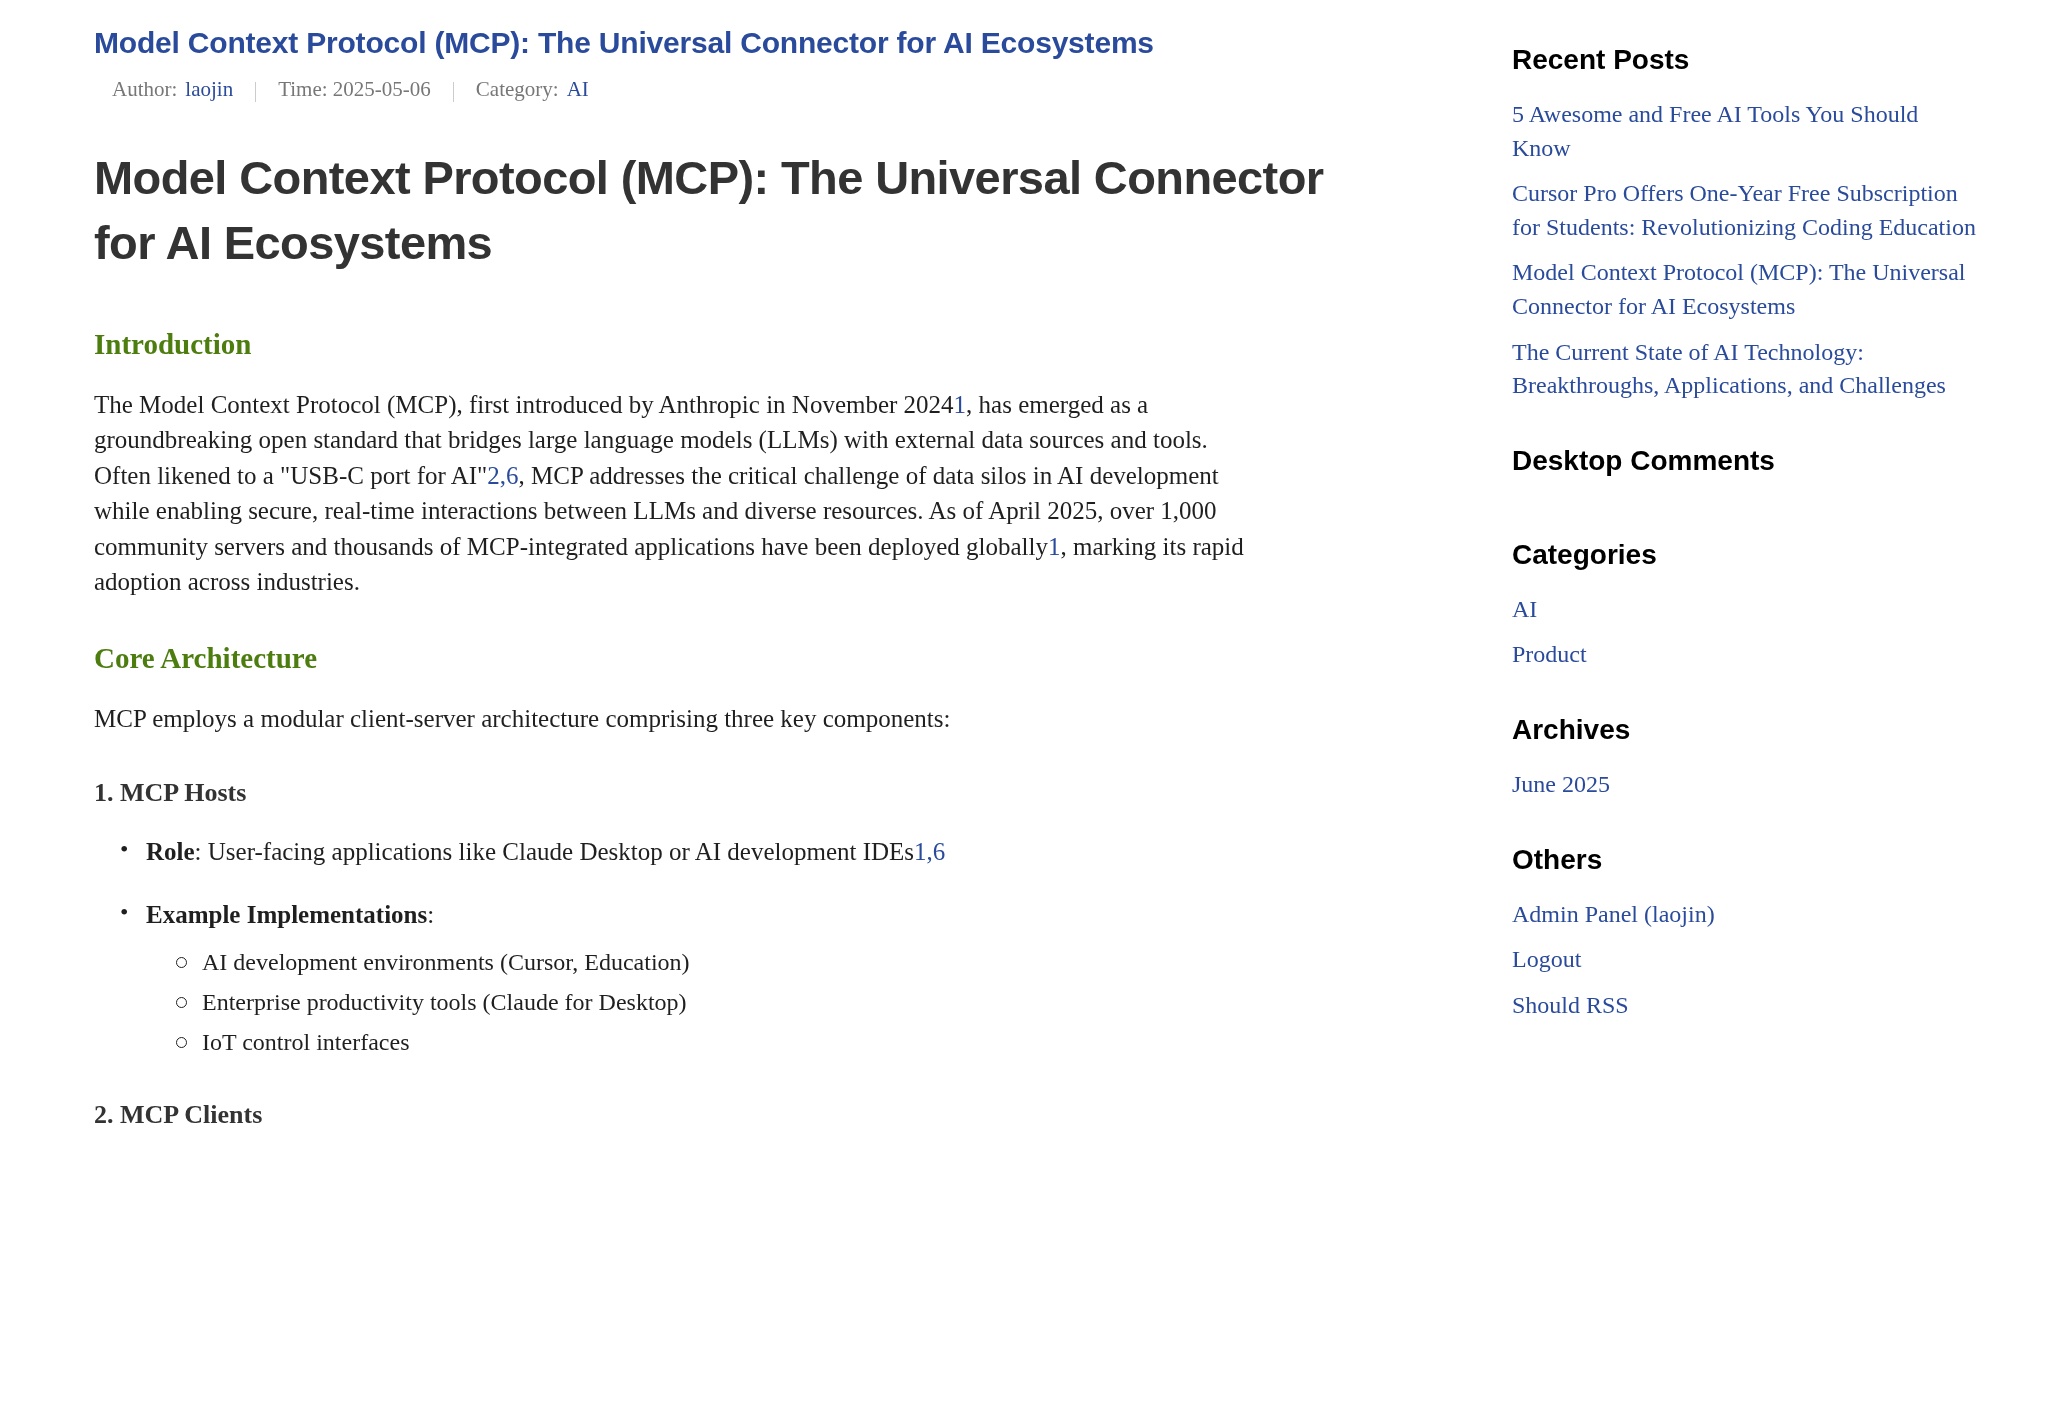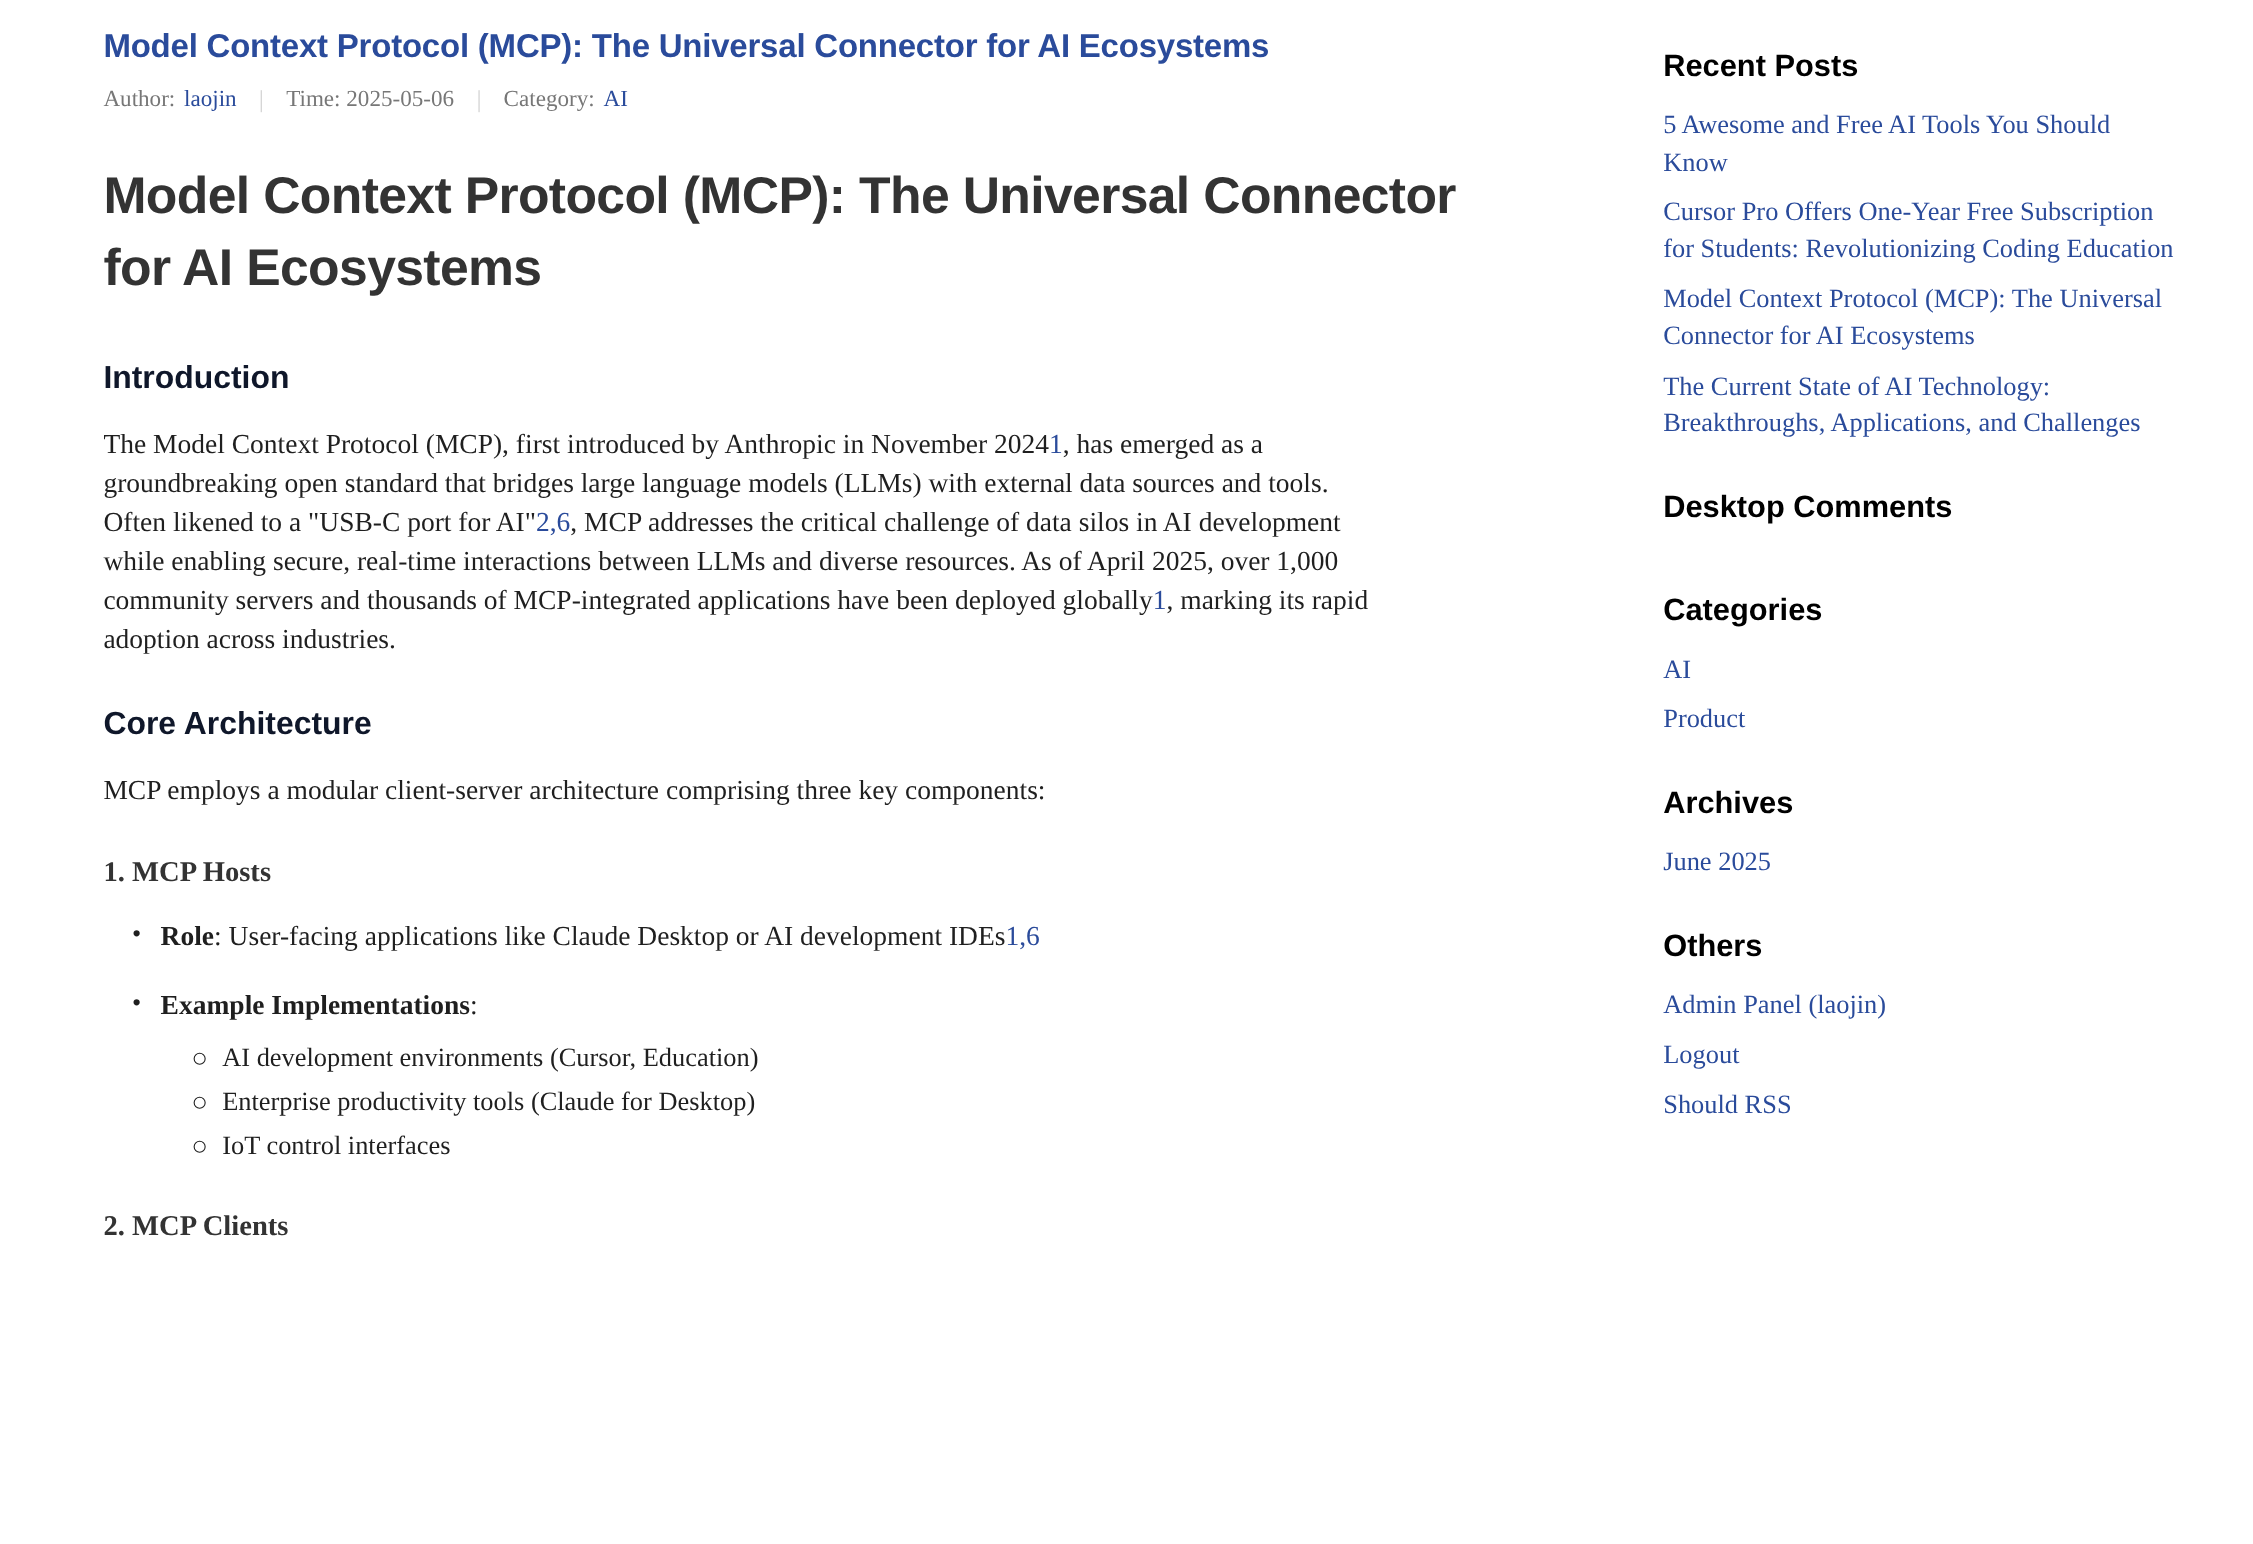--- a/index.html
+++ b/index.html
@@ -44,20 +44,21 @@
     margin-bottom: 16px;
     max-width: 1190px;
   }
   .meta {
     font-size: 21px;
     color: #777777;
     margin-bottom: 44px;
     display: flex;
     align-items: center;
     gap: 0;
+    margin-left: 18px;
   }
   .meta .sep {
     display: inline-block;
     width: 1px;
     height: 20px;
     background: #cccccc;
     margin: 0 22px;
     position: relative;
     top: 3px;
   }
@@ -67,24 +68,24 @@
     font-family: "Liberation Sans", sans-serif;
     font-weight: bold;
     font-size: 47px;
     line-height: 1.38;
     color: #333333;
     margin: 0 0 52px 0;
     letter-spacing: -0.6px;
     max-width: 1250px;
   }
   h2.section {
-    font-family: Liberation Sans, sans-serif;
+    font-family: Liberation Serif, serif;
     font-weight: bold;
     font-size: 29px;
-    color: #0f172a;
+    color: #4d7c0f;
     margin: 0 0 26px 0;
   }
   h3.subsection {
     font-family: Liberation Serif, serif;
     font-weight: bold;
     font-size: 26px;
     color: #333333;
     margin: 42px 0 26px 0;
   }
   p.body {

